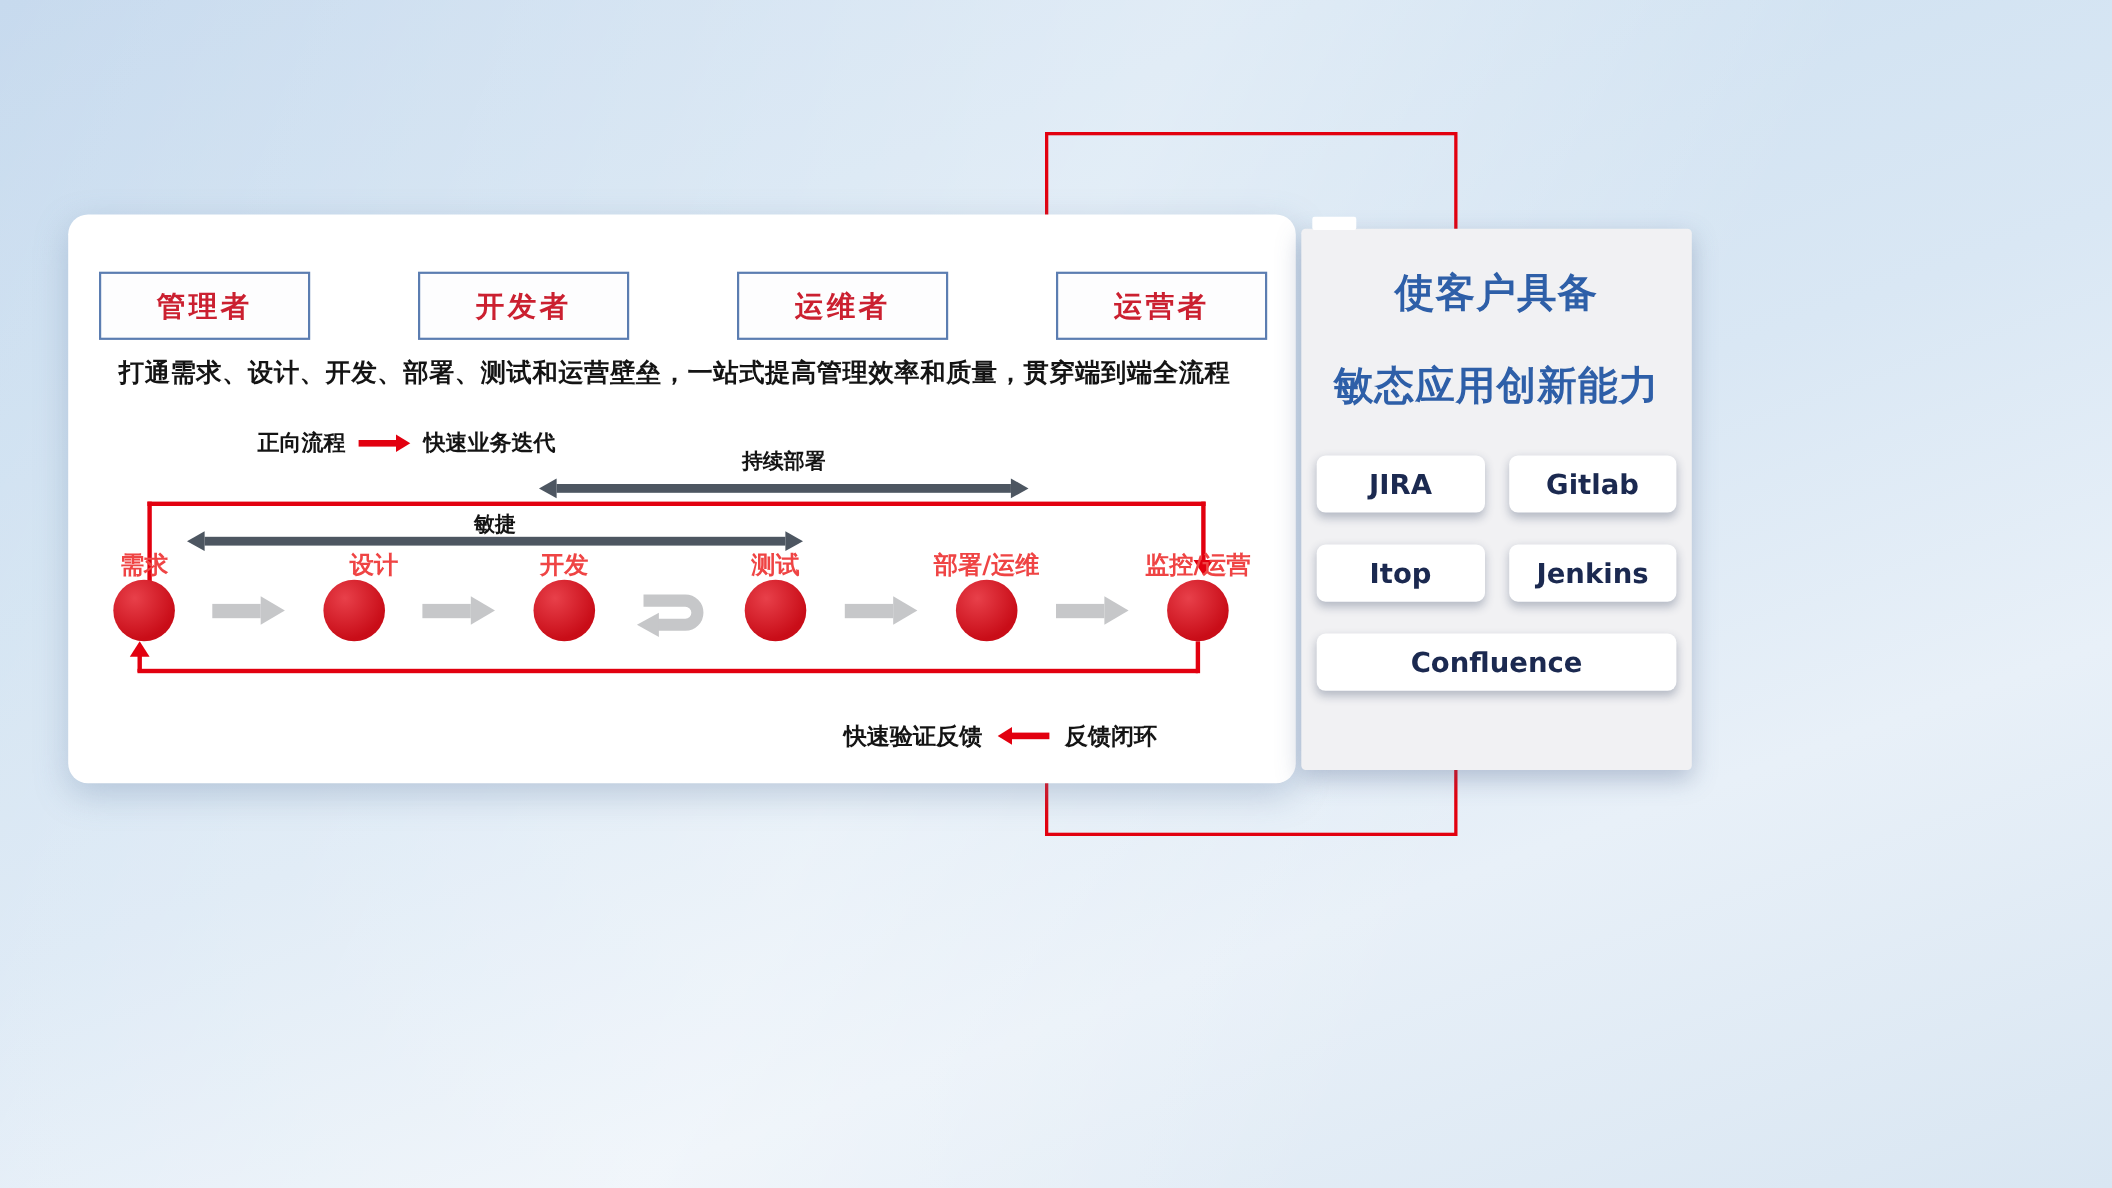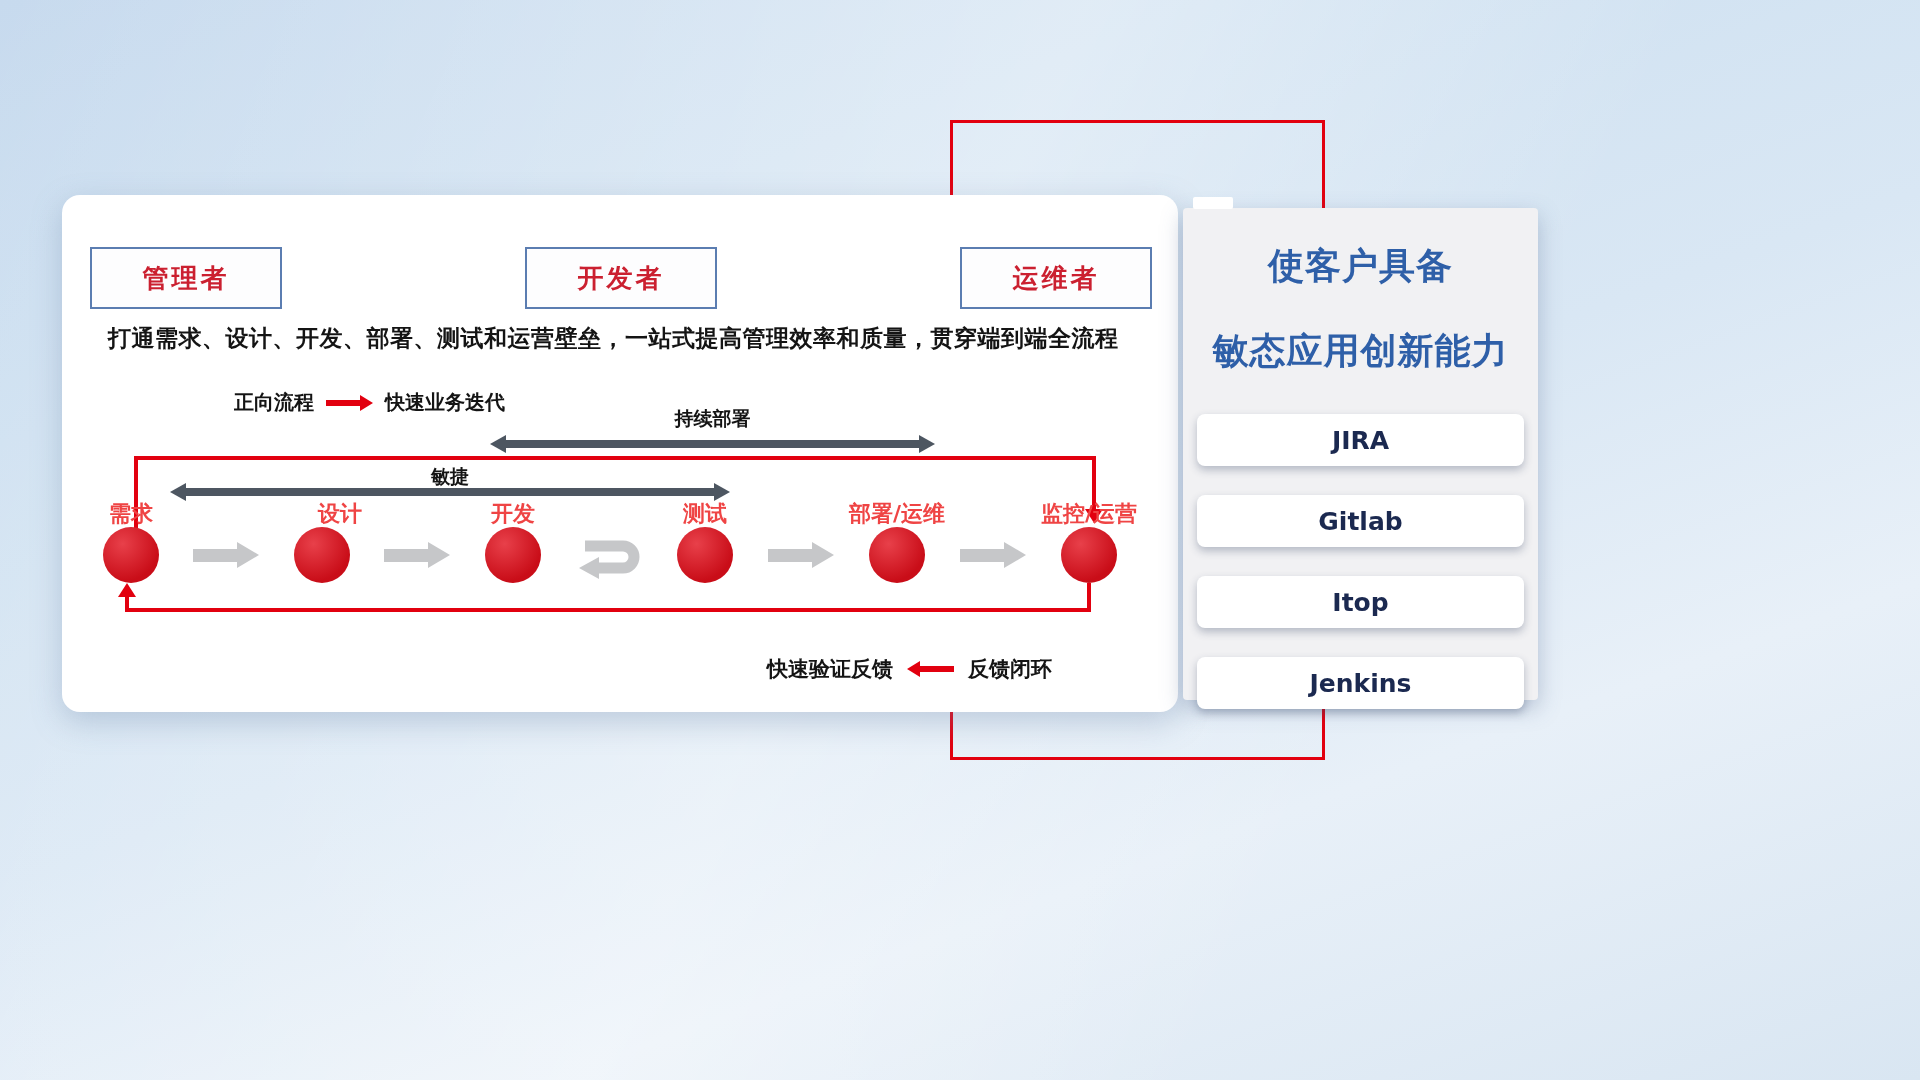--- a/index.html
+++ b/index.html
@@ -93,21 +93,21 @@
     position:absolute; left:1183px; top:208px; width:355px; height:492px;
     background:#f1f1f3; border-radius:4px; z-index:3;
     box-shadow:0 8px 22px rgba(80,100,140,.35);
   }
   .side-tab { position:absolute; left:10px; top:-11px; width:40px; height:12px; background:#ffffff; border-radius:2px; }
   .side-title { text-align:center; font-size:36px; font-weight:700; color:#2e5fa8; letter-spacing:1px; }
   .side-title.t1 { margin-top:34px; }
   .side-title.t2 { margin-top:36px; }
   .tools-grid {
     margin:38px 14px 0 14px;
-    display:grid; grid-template-columns:1fr; column-gap:22px; row-gap:29px;
+    display:grid; grid-template-columns:1fr 1fr; column-gap:22px; row-gap:29px;
   }
   .tool-box {
     height:52px; background:#ffffff; border-radius:8px;
     display:flex; align-items:center; justify-content:center;
     font-size:25px; font-weight:700; color:#1b2950;
     box-shadow:0 4px 9px rgba(40,55,90,.30);
   }
   .tool-wide { grid-column:1 / span 2; }
 </style>
 </head>
@@ -116,20 +116,21 @@
 <div class="canvas">
 
   <div class="red-frame"></div>
 
   <div class="main-panel">
 
     <div class="roles-row">
       <div class="role-box">管理者</div>
       <div class="role-box">开发者</div>
       <div class="role-box">运维者</div>
+      <div class="role-box">运营者</div>
     </div>
 
     <div class="subtitle">打通需求、设计、开发、部署、测试和运营壁垒，一站式提高管理效率和质量，贯穿端到端全流程</div>
 
     <div class="legend">
       <span class="legend-strong">正向流程</span>
       <span class="red-arrow-right">
           <span class="ra-shaft"></span>
           <span class="ra-head-r"></span>
         </span>
@@ -210,16 +211,17 @@
 
   <div class="side-panel">
     <div class="side-tab"></div>
     <div class="side-title t1">使客户具备</div>
     <div class="side-title t2">敏态应用创新能力</div>
     <div class="tools-grid">
       <div class="tool-box">JIRA</div>
       <div class="tool-box">Gitlab</div>
       <div class="tool-box">Itop</div>
       <div class="tool-box">Jenkins</div>
+      <div class="tool-box tool-wide">Confluence</div>
     </div>
   </div>
 
 </div>
 
 </body></html>

